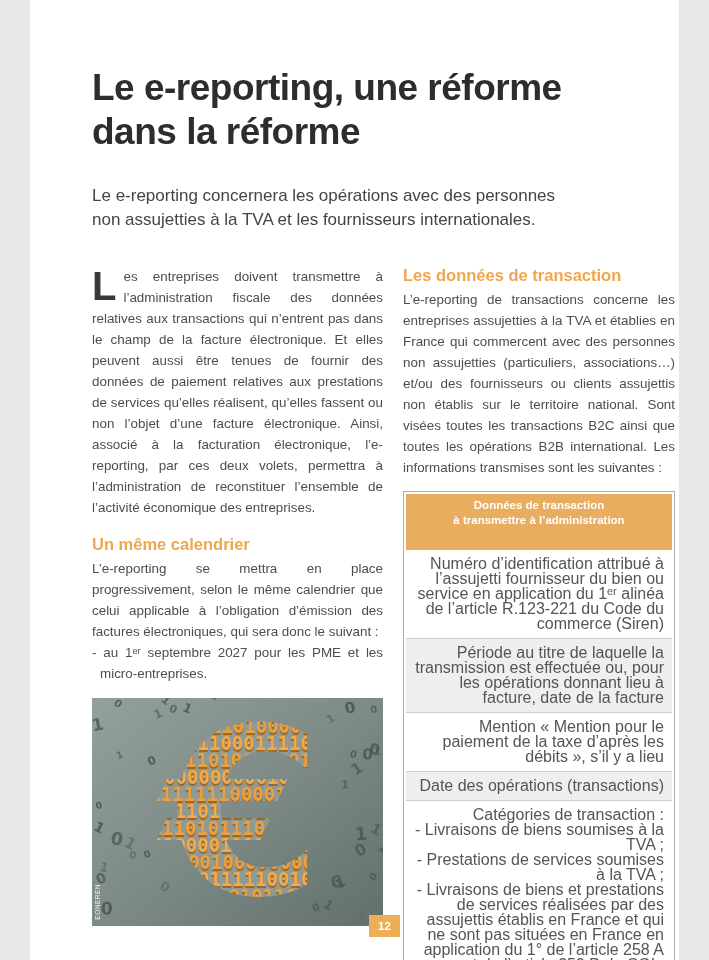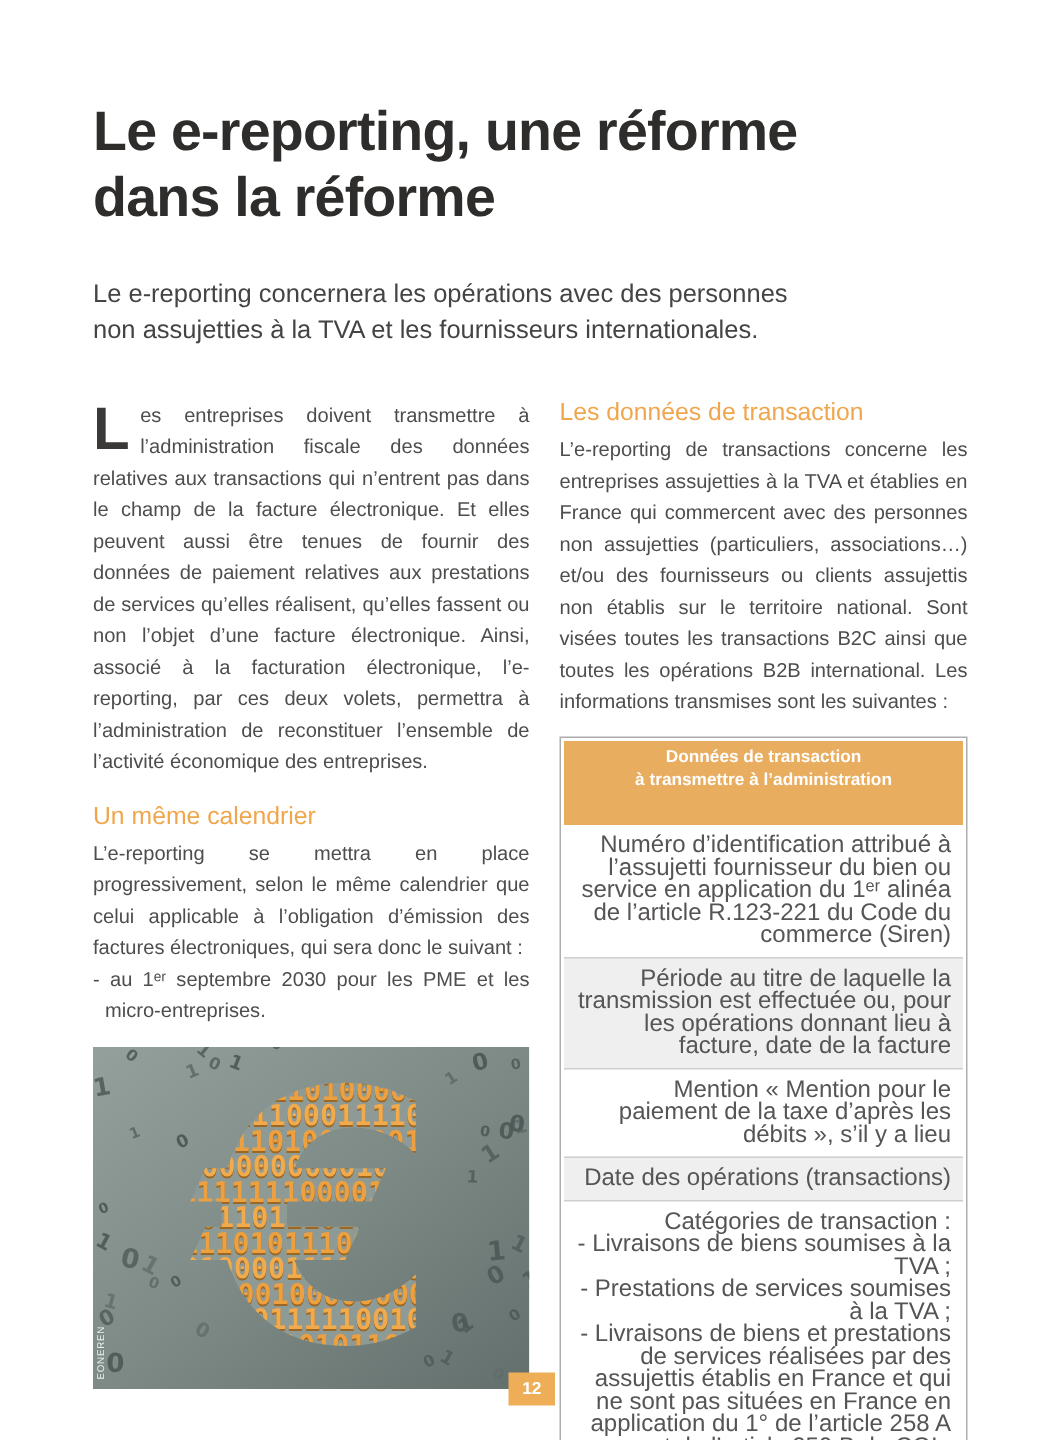--- a/index.html
+++ b/index.html
@@ -1,30 +1,30 @@
 <!DOCTYPE html>
 <html><head>
 <meta charset="utf-8">
 <style>
   html,body{margin:0;padding:0;background:#e8e8e8;}
   .page{
-    position:relative;width:709px;height:960px;background:#ffffff;
+    position:relative;width:649px;height:960px;background:#ffffff;
     font-family:"Liberation Sans","DejaVu Sans",sans-serif;overflow:hidden;
     margin:0 auto;
   }
   
   .header{position:absolute;left:62px;top:66px;width:586px;}
   .title{font-size:37px;font-weight:800;color:#2e2d2b;line-height:44px;letter-spacing:-0.5px;}
   .subtitle{margin-top:30px;font-size:17px;color:#454443;line-height:24px;font-weight:400;}
   
   .col-left{position:absolute;left:62px;top:266px;width:291px;}
   .col-right{position:absolute;left:373px;top:266px;width:272px;}
   .body-text{font-size:13.4px;color:#4f4d4c;line-height:21px;text-align:justify;}
   .dropcap{float:left;font-size:40px;line-height:34px;font-weight:700;color:#3a3938;margin:3px 7px 0 0;}
-  .section-heading{font-size:16.5px;font-weight:400;color:#f0a64c;margin:17px 0 4px 0;}
+  .section-heading{font-size:16.5px;font-weight:700;color:#f0a64c;margin:17px 0 4px 0;}
   .section-heading.first{margin-top:0;}
   .calendar-item{font-size:13.4px;color:#4f4d4c;line-height:21px;text-align:justify;
     padding-left:8px;text-indent:-8px;}
   
   .photo{position:relative;margin-top:14px;width:291px;height:228px;overflow:hidden;}
   .photo svg{display:block;}
   .photo-credit{
     position:absolute;left:2px;bottom:6px;color:#eceff0;font-size:6.5px;letter-spacing:0.5px;
     writing-mode:vertical-rl;transform:rotate(180deg);font-family:"Liberation Sans",sans-serif;
   }
@@ -61,21 +61,21 @@
       <div>non assujetties à la TVA et les fournisseurs internationales.</div>
     </div>
   </div>
 
   <div class="col-left">
     <div class="body-text">
       <span class="dropcap">L</span><span>es entreprises doivent transmettre à l’administration fiscale des données relatives aux transactions qui n’entrent pas dans le champ de la facture électronique. Et elles peuvent aussi être tenues de fournir des données de paiement relatives aux prestations de services qu’elles réalisent, qu’elles fassent ou non l’objet d’une facture électronique. Ainsi, associé à la facturation électronique, l’e-reporting, par ces deux volets, permettra à l’administration de reconstituer l’ensemble de l’activité économique des entreprises.</span>
     </div>
     <div class="section-heading">Un même calendrier</div>
     <div class="body-text">L’e-reporting se mettra en place progressivement, selon le même calendrier que celui applicable à l’obligation d’émission des factures électroniques, qui sera donc le suivant :</div>
-    <div class="calendar-item">- au 1ᵉʳ septembre 2030 pour les PME et les micro-entreprises.</div>
+    <div class="calendar-item">- au 1ᵉʳ septembre 2027 pour les PME et les micro-entreprises.</div>
 
     <div class="photo">
       <svg id="photo-svg" width="291" height="228" viewBox="0 0 291 228" xmlns="http://www.w3.org/2000/svg">
         <defs>
           <linearGradient id="bgGrad" x1="0" y1="0" x2="1" y2="1">
             <stop offset="0" stop-color="#93a09c"></stop>
             <stop offset="0.5" stop-color="#7d8a86"></stop>
             <stop offset="1" stop-color="#636f6c"></stop>
           </linearGradient>
           <clipPath id="euroClip">

